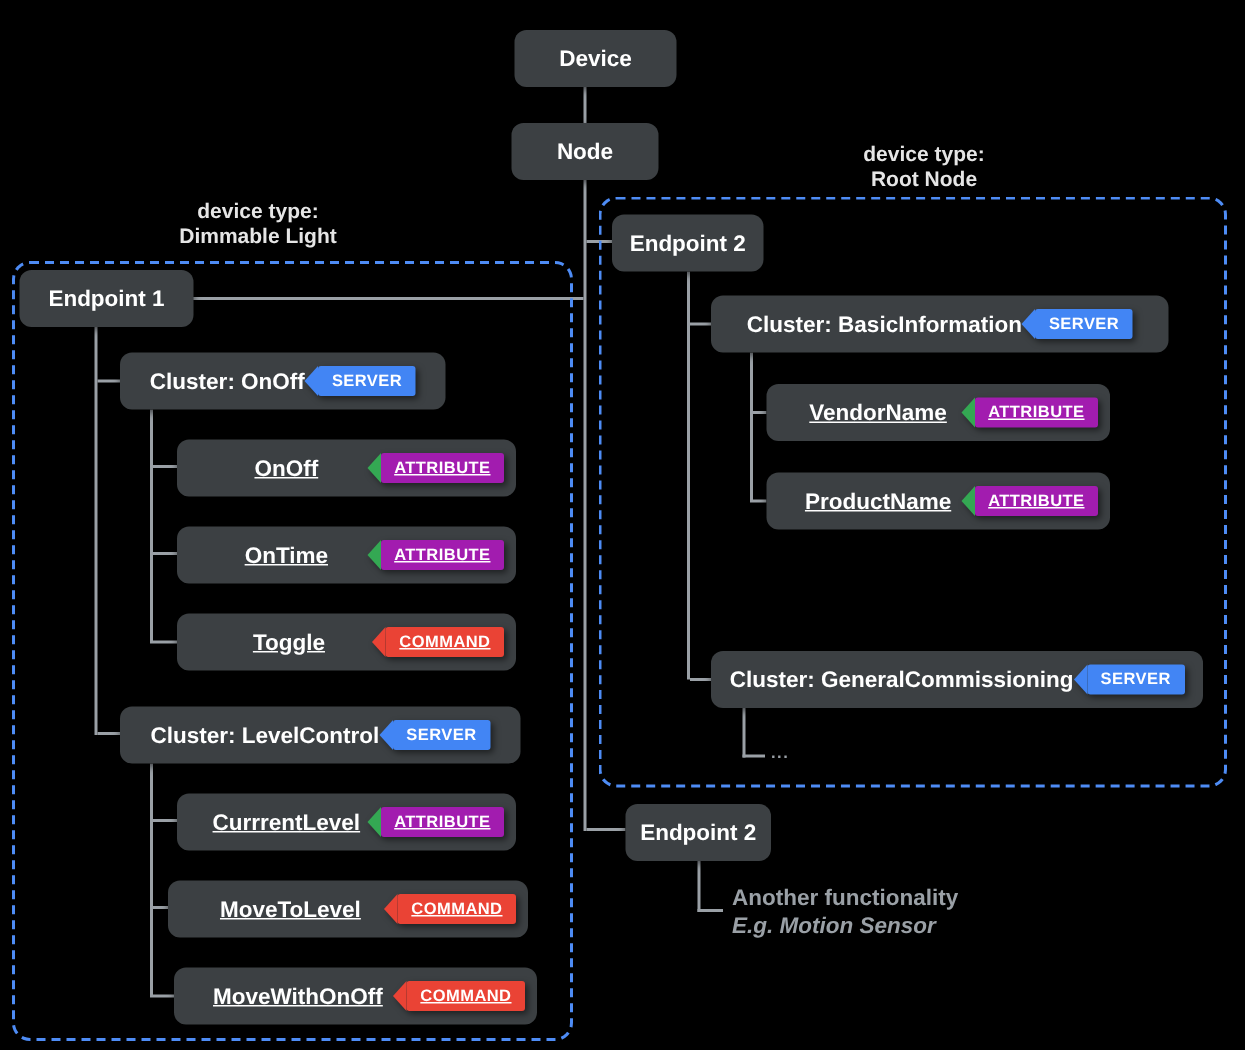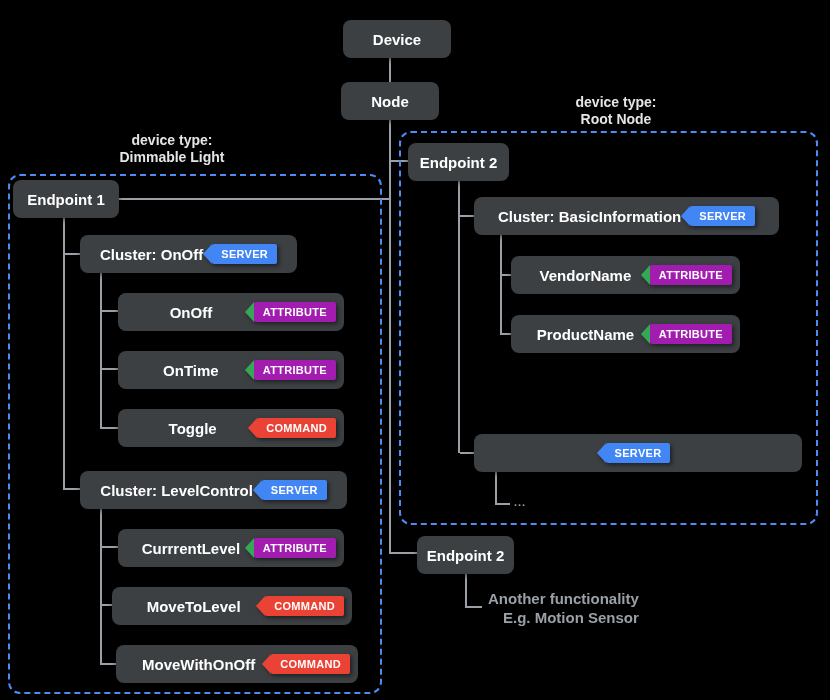--- a/index.html
+++ b/index.html
@@ -13,37 +13,37 @@
     position:absolute;color:#e5e5e5;font-size:14px;font-weight:700;
     text-align:center;line-height:17px;
   }
   .box{
     position:absolute;height:38px;background:#3c4043;border-radius:8px;
     color:#ffffff;font-size:15px;font-weight:700;display:flex;align-items:center;
     box-shadow:0 2px 5px rgba(0,0,0,.55);box-sizing:border-box;white-space:nowrap;
   }
   .box.center{justify-content:center;}
   .box.cluster{justify-content:center;gap:9px;padding:0 12px;}
-  .box.child{padding:0 8px 0 10px;}
+  .box.child{padding:0 8px 0 10px;text-decoration:underline;}
   .box.child .name{flex:1;text-align:center;}
   .badge{
     position:relative;font-size:11px;font-weight:700;letter-spacing:.3px;color:#fff;
     padding:3px 9px;border-radius:2px;line-height:14px;
     filter:drop-shadow(2px 2px 2px rgba(0,0,0,.5));
   }
   .badge::before{
     content:"";position:absolute;right:100%;top:0;width:0;height:0;
     border-top:10px solid transparent;border-bottom:10px solid transparent;
   }
   .badge.server{background:#4285f4;}  .badge.server::before{border-right:9px solid #4285f4;}
   .badge.attr{background:#a21caf;}    .badge.attr::before{border-right:9px solid #34a853;}
   .badge.cmd{background:#ea4335;}     .badge.cmd::before{border-right:9px solid #ea4335;}
   .ellipsis{position:absolute;color:#9aa0a6;font-size:11px;font-weight:700;letter-spacing:1px;}
   .note{position:absolute;color:#9aa0a6;font-size:15px;font-weight:600;line-height:19px;}
-  .note .it{text-align:right;}
+  .note .it{font-style:italic;}
 </style>
 </head>
 <body>
 
 <div class="canvas">
 
   <div class="line" style="left:389px;top:57px;width:2px;height:26px"></div>
   <div class="line" style="left:389px;top:120px;width:2px;height:434px"></div>
   <div class="line" style="left:391px;top:160px;width:17px;height:2px"></div>
   <div class="line" style="left:115px;top:198px;width:274px;height:2px"></div>
@@ -100,33 +100,34 @@
   </div>
   <div class="box child" style="left:511px;top:256px;width:229px">
     <span class="name">VendorName</span>
     <span class="badge attr">ATTRIBUTE</span>
   </div>
   <div class="box child" style="left:511px;top:315px;width:229px">
     <span class="name">ProductName</span>
     <span class="badge attr">ATTRIBUTE</span>
   </div>
   <div class="box cluster" style="left:474px;top:434px;width:328px">
+    <span class="name">Cluster: GeneralCommissioning</span>
     <span class="badge server">SERVER</span>
   </div>
   <div class="ellipsis" style="left:514px;top:496px">...</div>
 
   <div class="box center" style="left:417px;top:536px;width:97px">
     <span>Endpoint 2</span>
   </div>
   <div class="note" style="left:488px;top:589px">
     <div>Another functionality</div>
     <div class="it">E.g. Motion Sensor</div>
   </div>
 
-  <div class="box center" style="left:13px;top:180px;width:106px">
+  <div class="box center" style="left:13px;top:180px;width:116px">
     <span>Endpoint 1</span>
   </div>
   <div class="box cluster" style="left:80px;top:235px;width:217px">
     <span class="name">Cluster: OnOff</span>
     <span class="badge server">SERVER</span>
   </div>
   <div class="box child" style="left:118px;top:293px;width:226px">
     <span class="name">OnOff</span>
     <span class="badge attr">ATTRIBUTE</span>
   </div>

